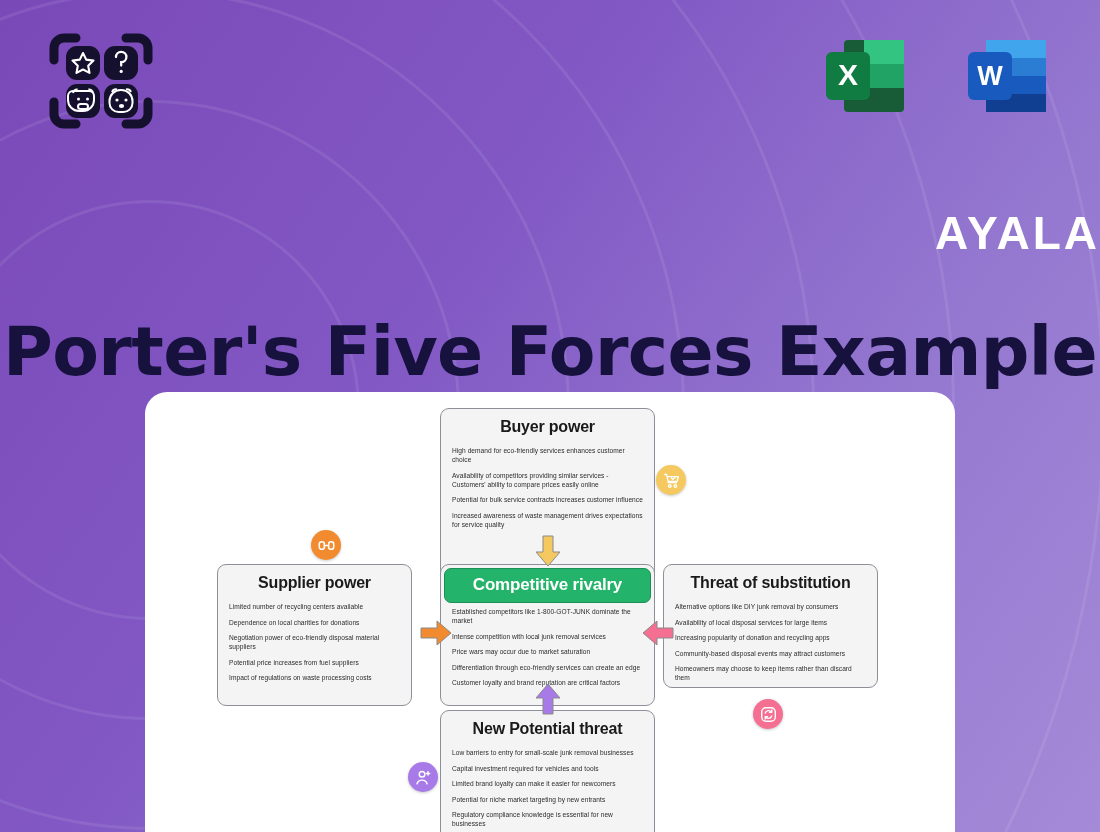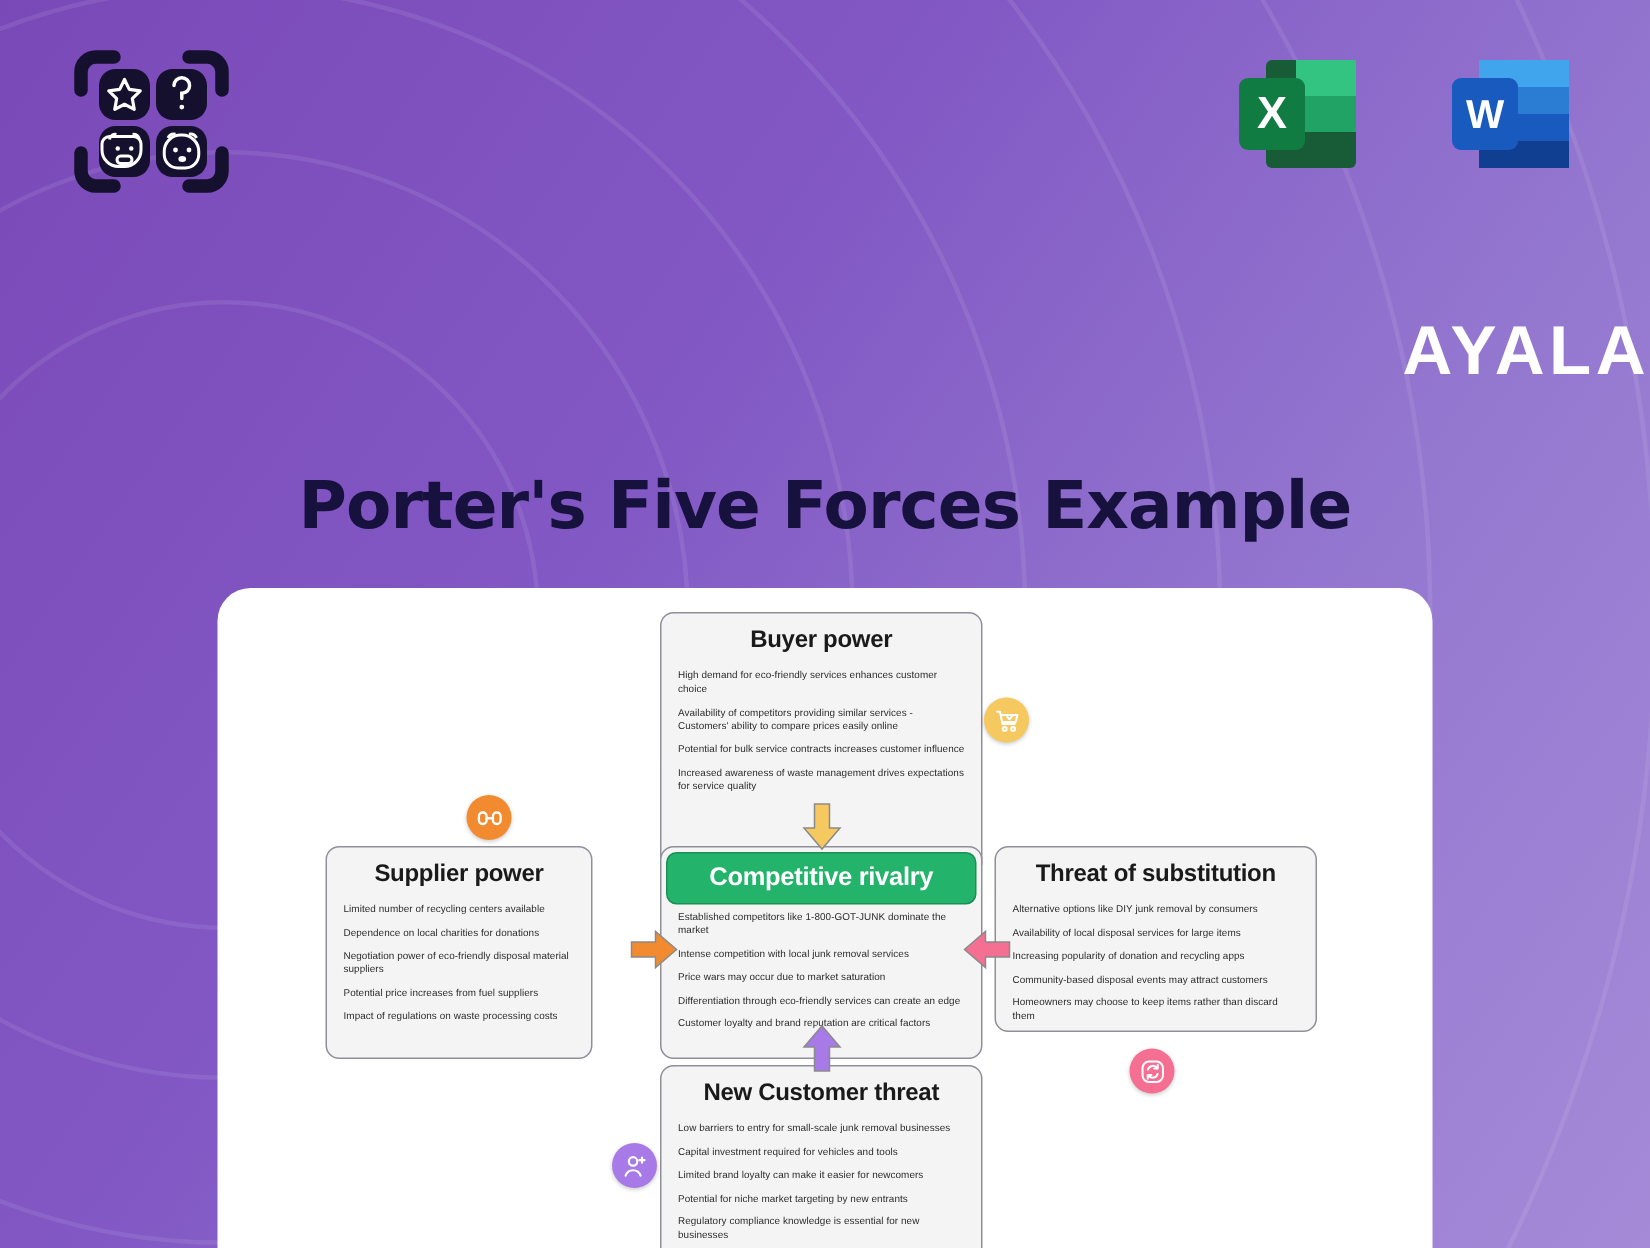--- a/index.html
+++ b/index.html
@@ -40,21 +40,21 @@
   
   #kicker {
     position: absolute; top: 206px; left: 0; right: 0;
     text-align: right; color: #ffffff;
     font-size: 46px; font-weight: 700; letter-spacing: 3px;
     font-family: "Liberation Sans", sans-serif;
   }
   #page-title {
     position: absolute; top: 312px; left: 0; right: 0;
     text-align: center; color: #16113d;
-    font-size: 44px; font-weight: 700; letter-spacing: -0.6px;
+    font-size: 68px; font-weight: 700; letter-spacing: -0.6px;
     font-family: "DejaVu Sans", sans-serif;
   }
 
   
   #board-card {
     position: absolute; left: 145px; top: 392px;
     width: 810px; height: 470px;
     background: #ffffff;
     border-radius: 22px 22px 0 0;
     overflow: hidden;
@@ -89,21 +89,21 @@
   .force-list li {
     list-style: none;
     font-size: 6.6px;
     line-height: 1.38;
     color: #2b2b2b;
     margin-bottom: 6.5px;
     letter-spacing: 0.05px;
   }
 
   #box-buyer       { left: 295px; top: 16px;  width: 215px; height: 176px; }
-  #box-supplier    { left: 72px;  top: 172px; width: 178px; height: 142px; }
+  #box-supplier    { left: 72px;  top: 172px; width: 195px; height: 142px; }
   #box-rivalry     { left: 295px; top: 172px; width: 215px; height: 142px; }
   #box-substitution{ left: 518px; top: 172px; width: 215px; height: 124px; }
   #box-entrants    { left: 295px; top: 318px; width: 215px; height: 142px; }
 
   
   .arrow { position: absolute; }
   .arrow svg { display: block; }
 
   
   .badge {
@@ -228,21 +228,21 @@
     <ul class="force-list">
       <li>Alternative options like DIY junk removal by consumers</li>
       <li>Availability of local disposal services for large items</li>
       <li>Increasing popularity of donation and recycling apps</li>
       <li>Community-based disposal events may attract customers</li>
       <li>Homeowners may choose to keep items rather than discard them</li>
     </ul>
   </div>
 
   <div class="force-box" id="box-entrants">
-    <div class="force-title">New Customer threat</div>
+    <div class="force-title">New Potential threat</div>
     <ul class="force-list">
       <li>Low barriers to entry for small-scale junk removal businesses</li>
       <li>Capital investment required for vehicles and tools</li>
       <li>Limited brand loyalty can make it easier for newcomers</li>
       <li>Potential for niche market targeting by new entrants</li>
       <li>Regulatory compliance knowledge is essential for new businesses</li>
     </ul>
   </div>
 
   <div class="arrow" style="left:389px; top:143px;">

